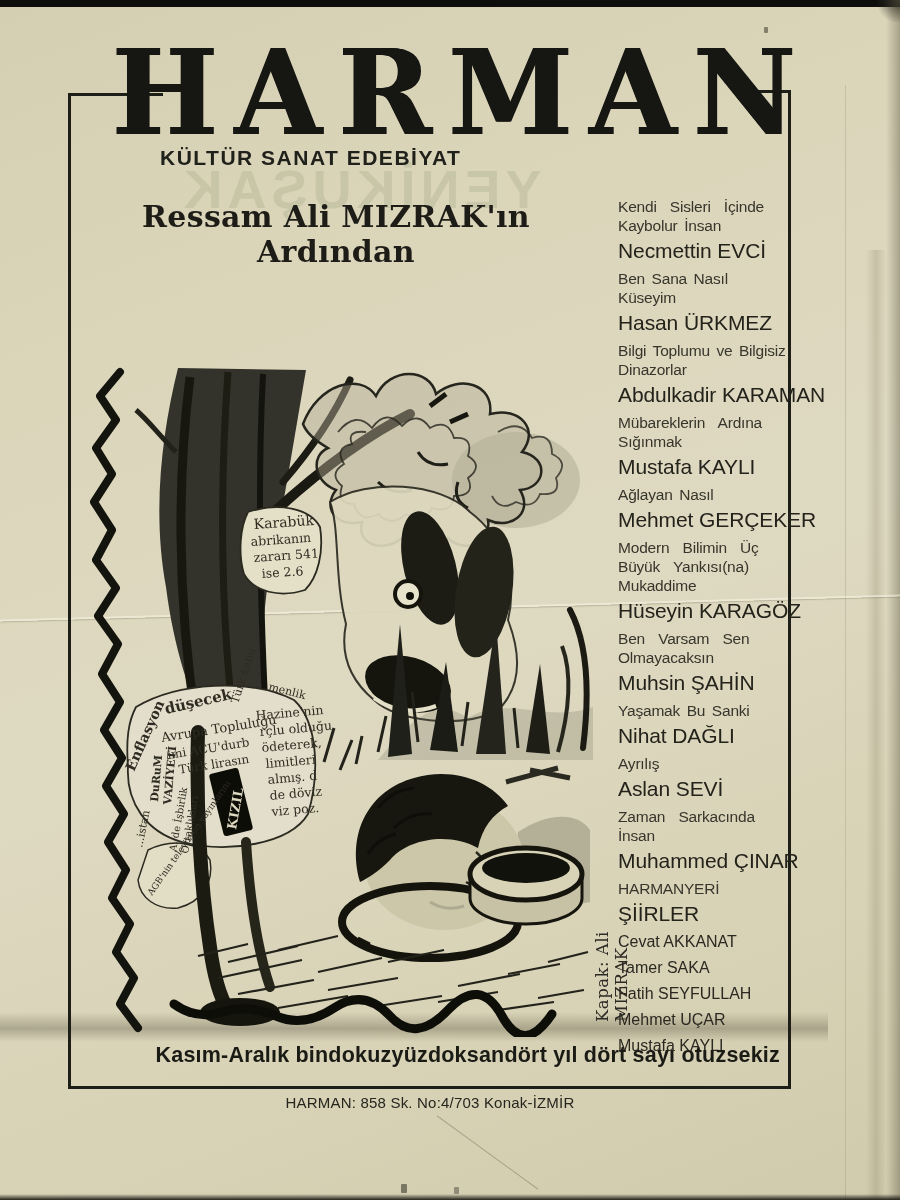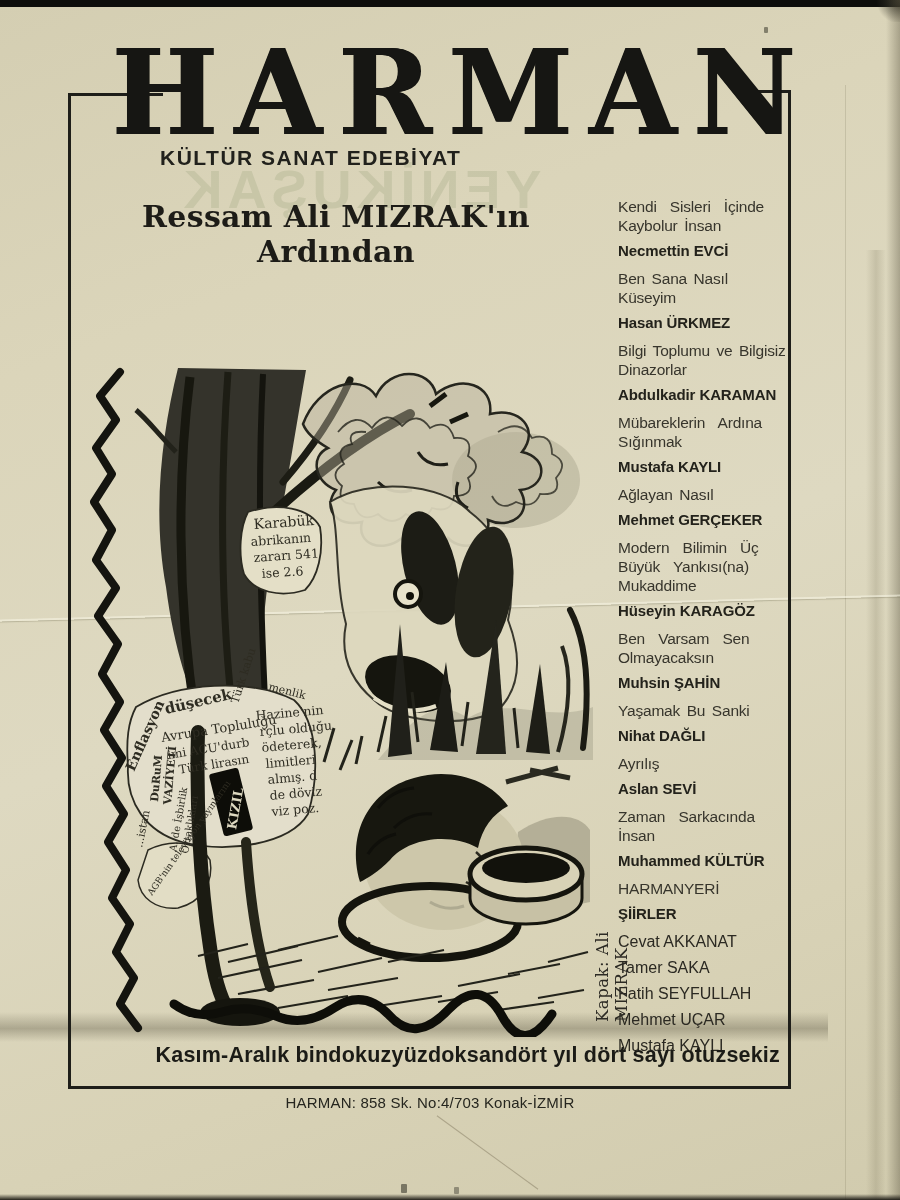--- a/index.html
+++ b/index.html
@@ -35,21 +35,21 @@
     font-weight:bold;font-size:21px;letter-spacing:1.5px;color:#21211c;}
   .ghost{position:absolute;left:140px;top:158px;width:440px;text-align:center;
     font-weight:bold;font-size:54px;letter-spacing:5px;color:rgba(122,138,92,.18);
     transform:scaleX(-1);pointer-events:none;}
   .headline{position:absolute;left:96px;top:199px;width:480px;text-align:center;
     font-family:"DejaVu Serif",serif;font-weight:bold;font-size:30px;color:#1d1c17;letter-spacing:.3px;}
   
   .toc{position:absolute;left:618px;top:197px;width:178px;color:#2c2a23;}
   .toc-title{font-size:15.5px;line-height:19px;letter-spacing:-0.2px;word-spacing:2.5px;
     color:#37352c;margin-bottom:6px;white-space:pre;}
-  .toc-author{font-size:15px;line-height:19px;font-weight:bold;color:#23221b;
+  .toc-author{font-size:21px;line-height:19px;font-weight:normal;color:#23221b;
     margin-bottom:9px;white-space:pre;letter-spacing:-0.1px;}
   .toc-plain{font-size:16px;line-height:19px;color:#2b2922;margin-bottom:7px;white-space:pre;}
   
   .illo{position:absolute;left:78px;top:362px;width:515px;height:675px;}
   
   .credit{position:absolute;left:593px;top:890px;height:132px;
     writing-mode:vertical-rl;transform:rotate(180deg);
     font-family:"DejaVu Serif",serif;font-size:16.5px;letter-spacing:.5px;color:#2c2a24;}
   
   .issue{position:absolute;left:80px;top:1043px;width:700px;text-align:right;
@@ -107,21 +107,21 @@
       <div class="toc-author">Hüseyin KARAGÖZ</div>
       <div class="toc-title">Ben  Varsam  Sen
 Olmayacaksın</div>
       <div class="toc-author">Muhsin ŞAHİN</div>
       <div class="toc-title">Yaşamak Bu Sanki</div>
       <div class="toc-author">Nihat DAĞLI</div>
       <div class="toc-title">Ayrılış</div>
       <div class="toc-author">Aslan SEVİ</div>
       <div class="toc-title">Zaman  Sarkacında
 İnsan</div>
-      <div class="toc-author">Muhammed KÜLTÜR</div>
+      <div class="toc-author">Muhammed ÇINAR</div>
       <div class="toc-title">HARMANYERİ</div>
       <div class="toc-author">ŞİİRLER</div>
       <div class="toc-plain">Cevat AKKANAT</div>
       <div class="toc-plain">Tamer SAKA</div>
       <div class="toc-plain">Fatih SEYFULLAH</div>
       <div class="toc-plain">Mehmet UÇAR</div>
       <div class="toc-plain">Mustafa KAYLI</div>
     </div>
 
   <svg class="illo" viewBox="0 0 515 675" xmlns="http://www.w3.org/2000/svg">

